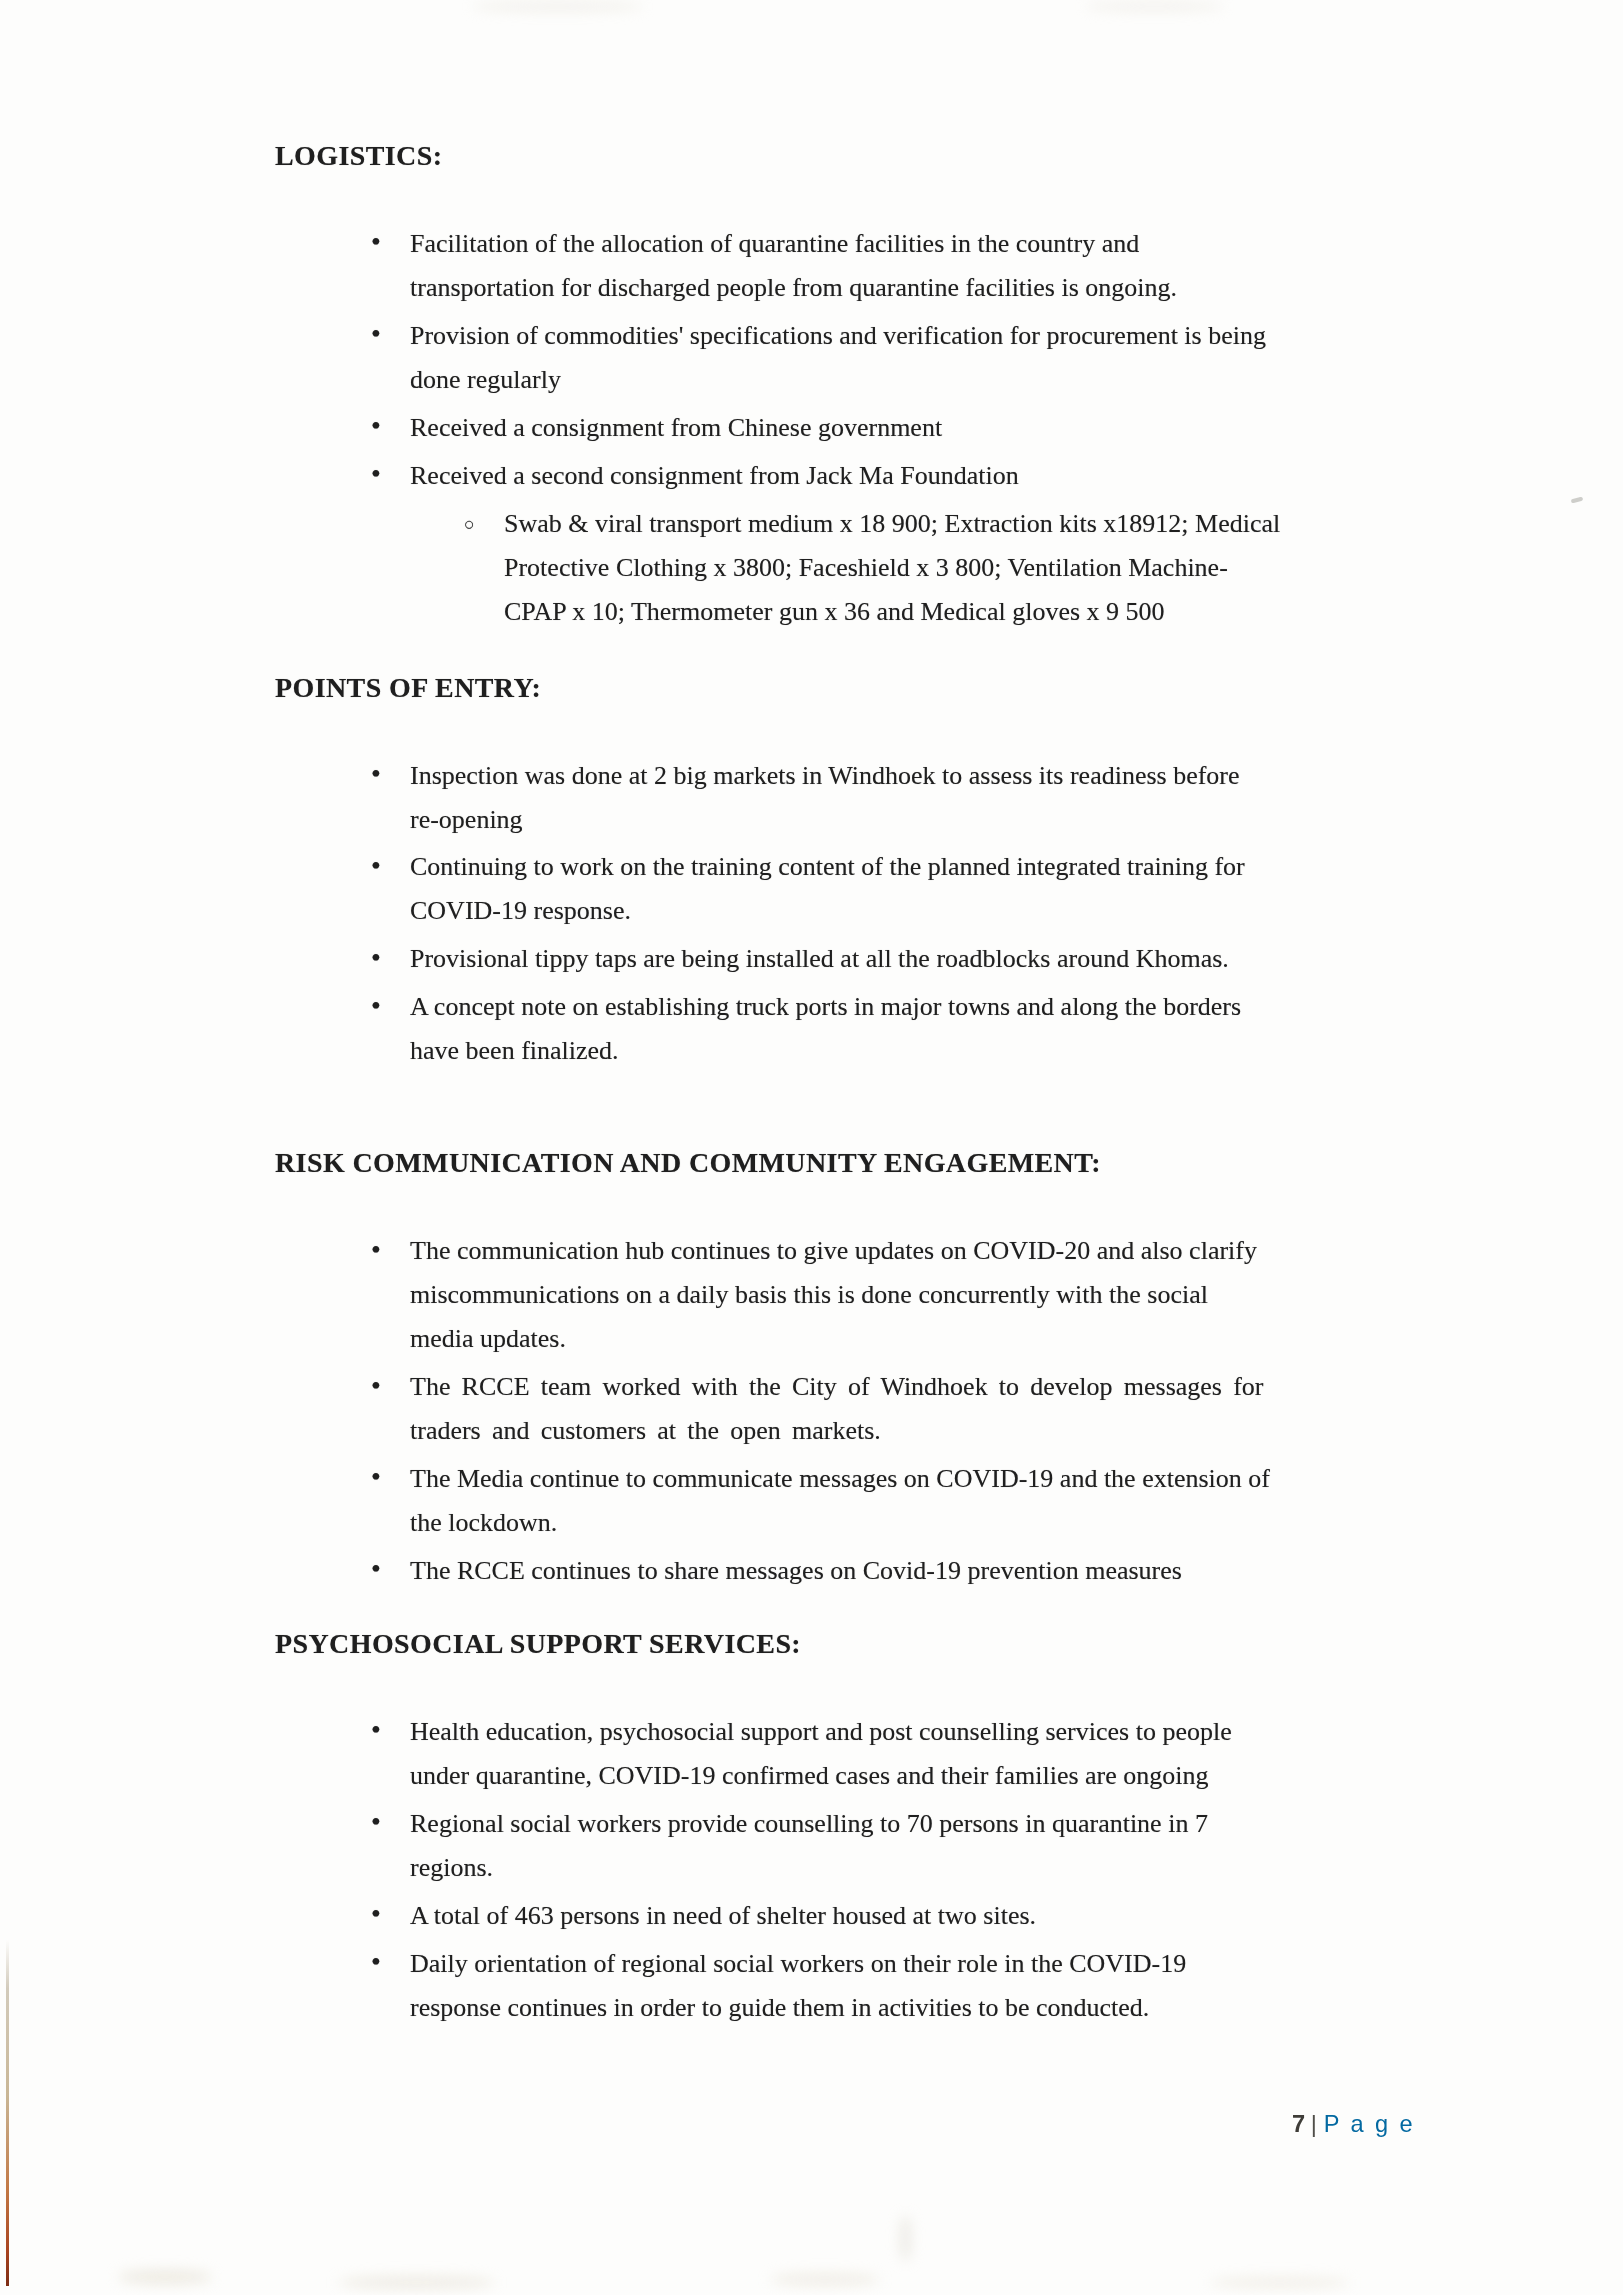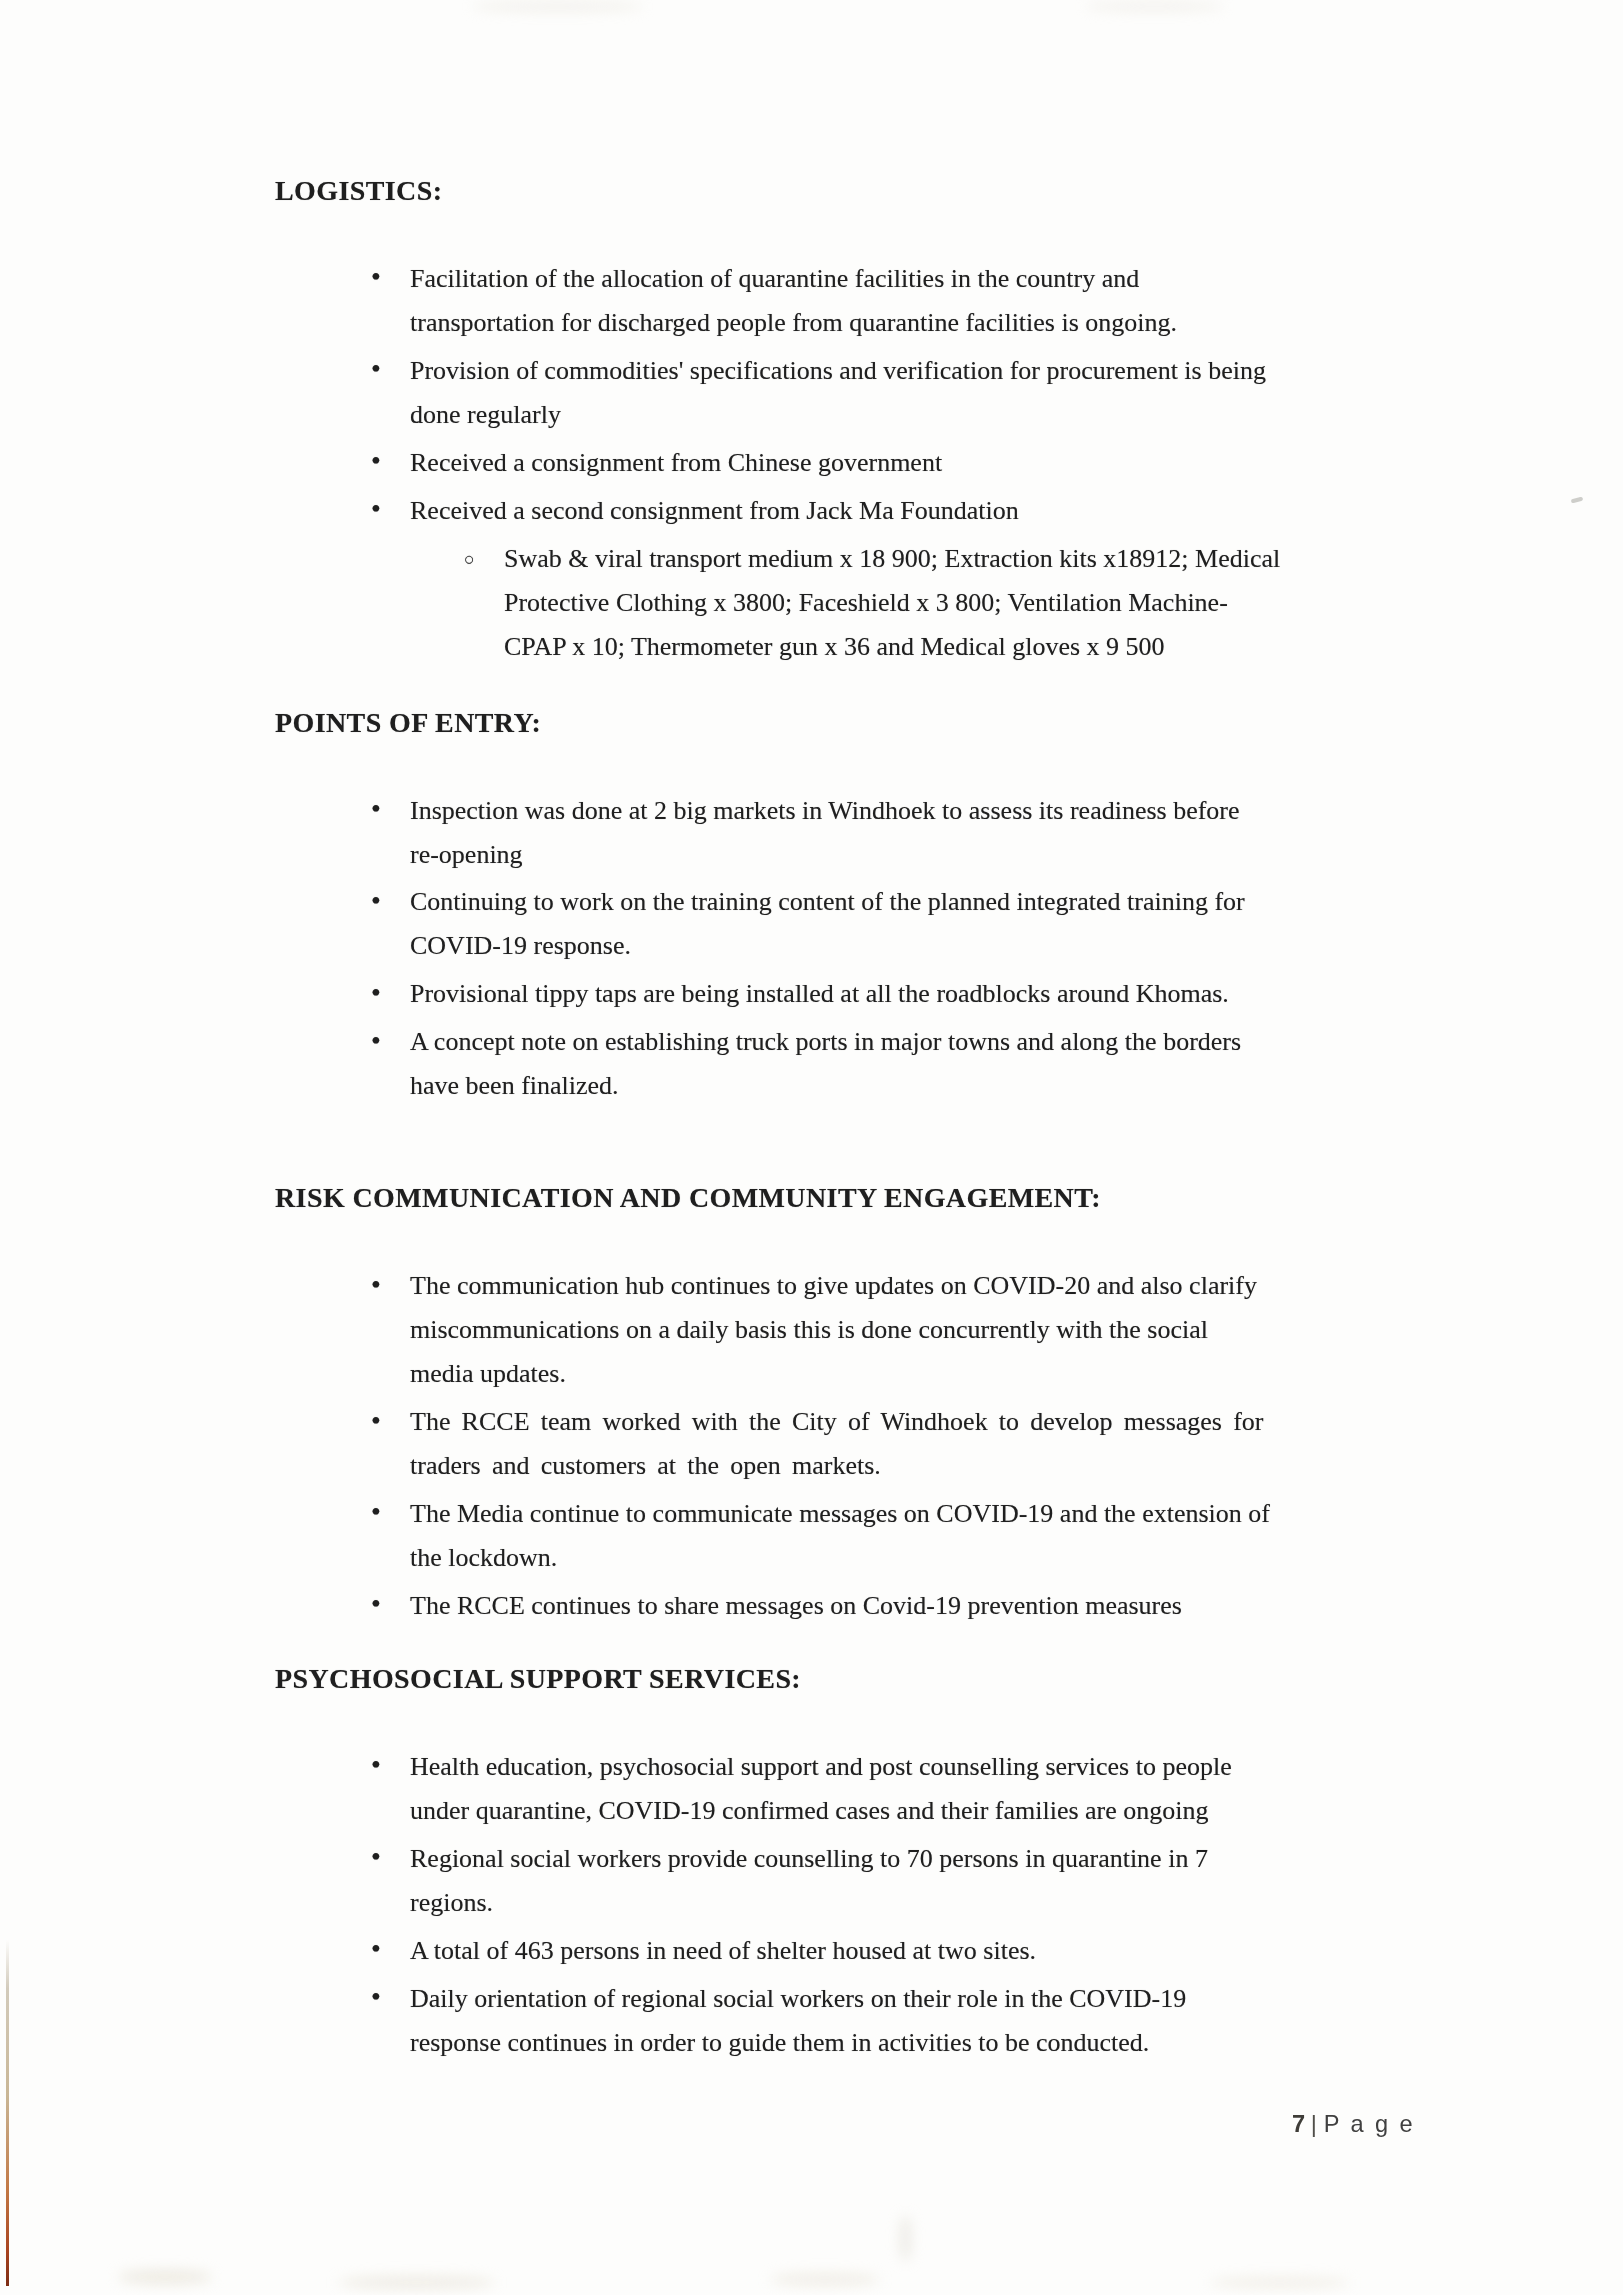--- a/index.html
+++ b/index.html
@@ -12,21 +12,20 @@
     overflow:hidden;
     font-family:"Liberation Serif","DejaVu Serif",serif;
     color:#1f1f1f;
   }
   .content{
     position:absolute;
     left:275px;
     top:0;
     width:1154px;
     padding-top:138px;
-    margin-top:35px;
   }
   .heading{
     font-size:28px;
     font-weight:bold;
     line-height:35px;
     margin:0 0 49px 0;
     letter-spacing:0.4px;
     text-shadow:0 0 0.8px rgba(25,25,25,0.45);
   }
   .doc-section.s1{margin-top:36px;}
@@ -65,21 +64,21 @@
   .footer{
     position:absolute;
     left:1292px;
     top:2111px;
     font-family:"Liberation Sans","DejaVu Sans",sans-serif;
     font-size:23.6px;
     white-space:nowrap;
   }
   .footer .num{font-weight:bold;color:#3f3d38;}
   .footer .sep{color:#504e49;margin:0 7px 0 5.5px;font-weight:400;}
-  .footer .pageword{color:#404040;letter-spacing:2.4px;}
+  .footer .pageword{color:#0369a1;letter-spacing:2.4px;}
 
   
   .artifact-line{
     position:absolute;
     left:6.3px;
     top:1940px;
     width:2.4px;
     height:346px;
     background:linear-gradient(to bottom,
       rgba(200,190,170,0) 0%,

